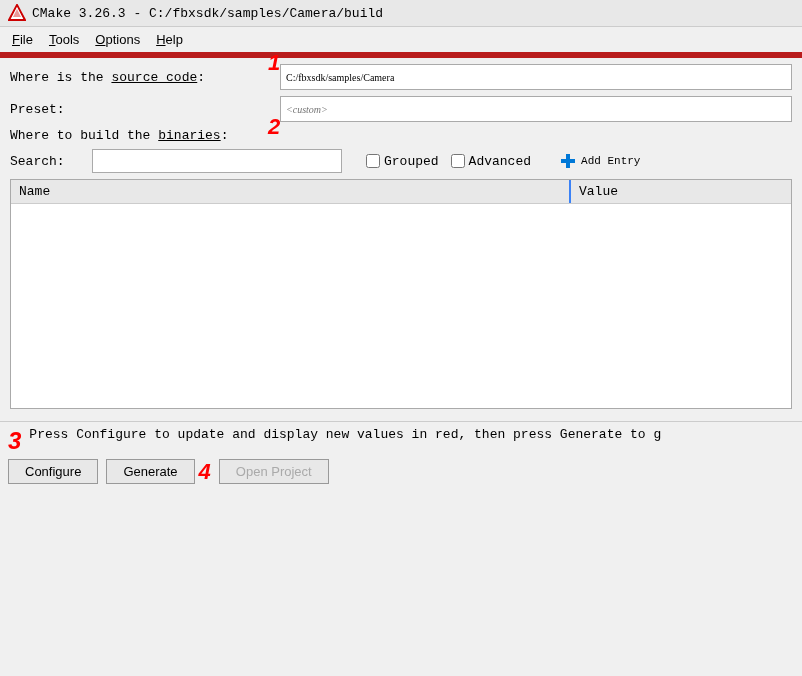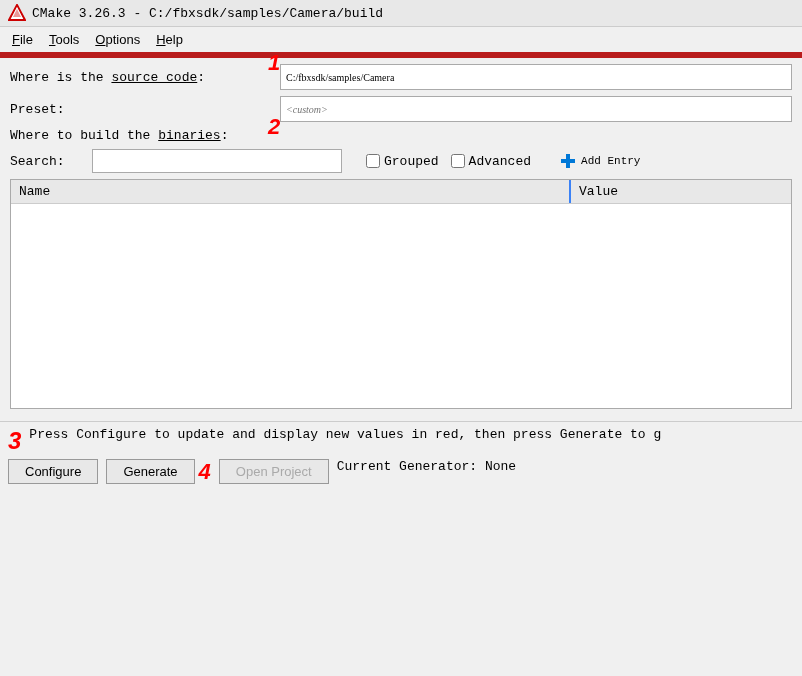--- a/index.html
+++ b/index.html
@@ -327,15 +327,14 @@
       <span>Configure</span>
     </button>
     <button class="action-btn">
       <span>Generate</span>
     </button>
 
     <span class="red-num" style="font-size:22px; margin-left:-4px;">4</span>
     <button class="action-btn disabled">
       <span>Open Project</span>
     </button>
-    <span class="current-generator">Current Generator: None</span>
   </div>
 </div>
 
 </body></html>

